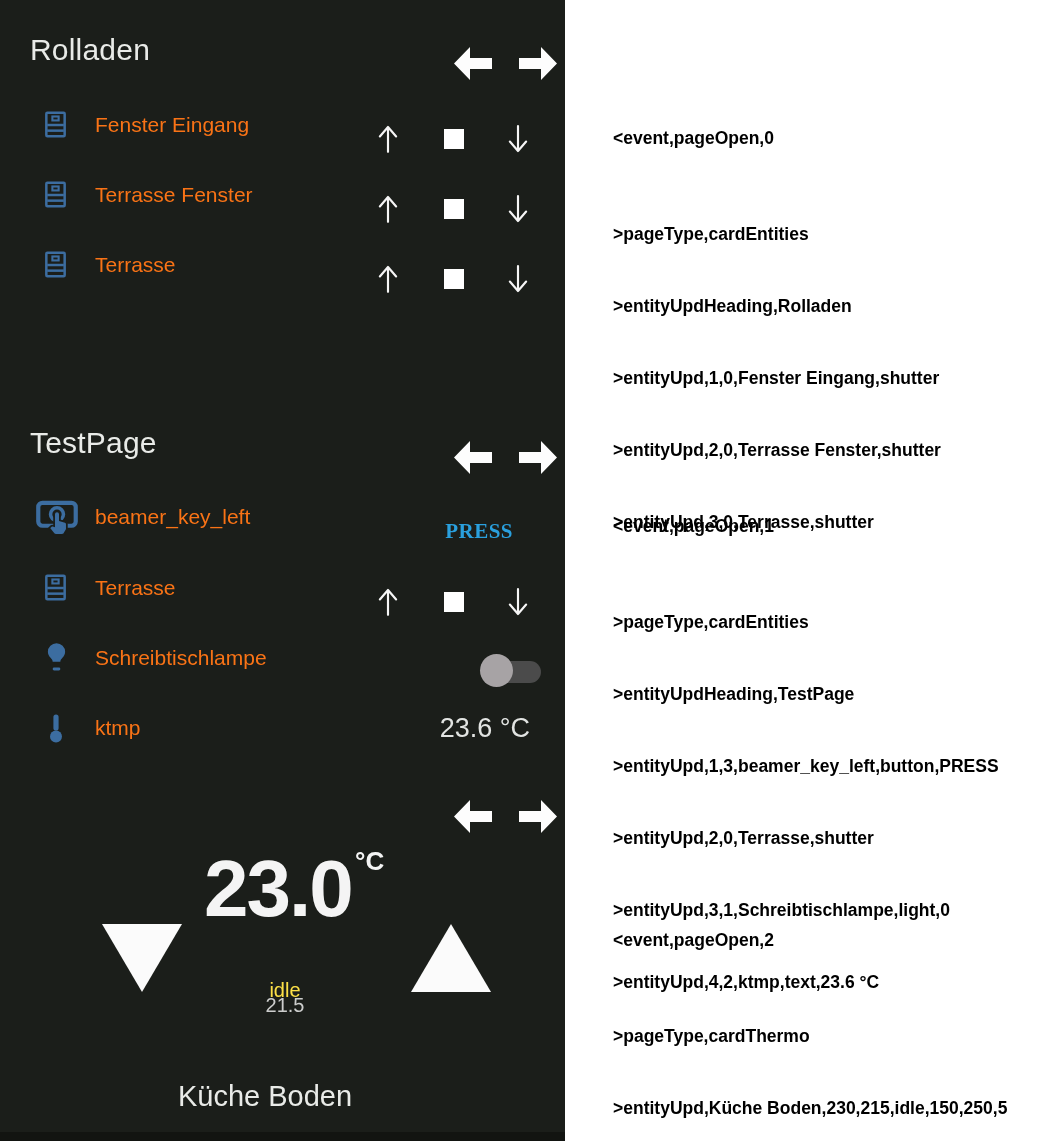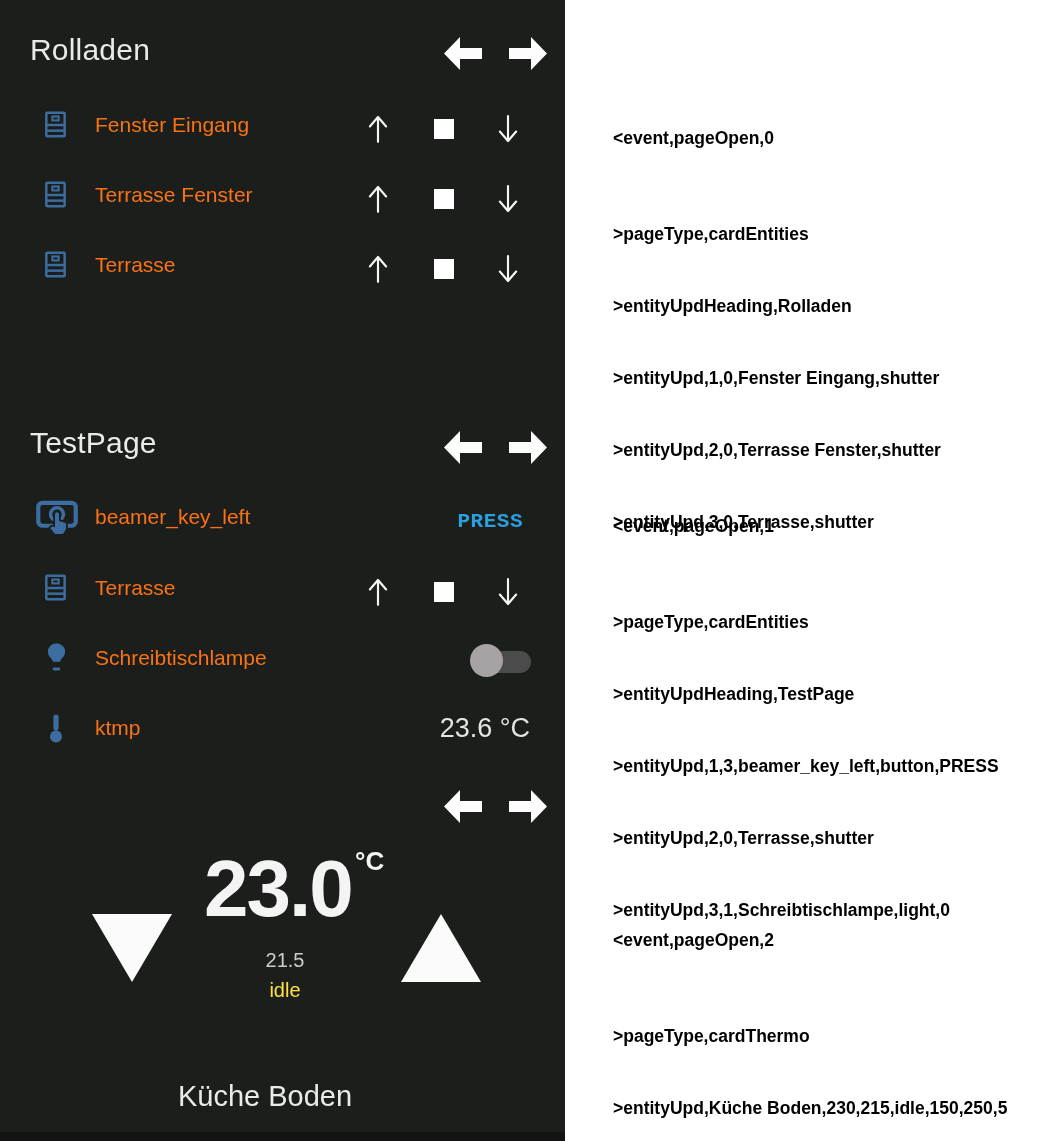--- a/index.html
+++ b/index.html
@@ -4,21 +4,21 @@
 <style>
   html,body{margin:0;padding:0;}
   body{
     width:1045px;height:1141px;position:relative;background:#ffffff;
     font-family:"Liberation Sans", sans-serif;overflow:hidden;
   }
   
   .panel{position:absolute;left:0;top:0;width:565px;height:1141px;background:#1b1e1a;}
   .card{position:absolute;left:0;width:565px;}
   .heading{position:absolute;left:30px;font-size:30px;color:#e9ebe8;letter-spacing:.2px;}
-  button{background:none;border:0;padding:0;margin:4px;cursor:pointer;font-family:Liberation Mono, monospace;}
+  button{background:none;border:0;padding:0;margin:14px;cursor:pointer;font-family:Liberation Serif, serif;}
   .nav-arrow{position:absolute;width:38px;height:33px;color:#fdfdfd;}
   .nav-arrow svg{width:38px;height:33px;display:block;}
   
   .row{position:absolute;left:0;width:565px;height:70px;}
   .ent-icon{position:absolute;color:#3c6da0;display:block;}
   .ent-icon.shutter{left:43px;top:20px;}
   .ent-icon.shutter svg{width:25px;height:29px;}
   .ent-icon.tap{left:36px;top:15px;}
   .ent-icon.tap svg{width:42px;height:41px;}
   .ent-icon.bulb{left:45px;top:18px;}
@@ -42,21 +42,21 @@
   .toggle .track{position:absolute;left:4px;top:24px;width:57px;height:22px;border-radius:11px;background:#4b4b4b;}
   .toggle .knob{position:absolute;left:0;top:17px;width:33px;height:33px;border-radius:50%;background:#a7a3a5;}
   
   .big-temp{position:absolute;left:204px;top:849px;font-size:80px;font-weight:bold;
     color:#f4f4f4;letter-spacing:-2px;line-height:1;}
   .big-unit{position:absolute;left:355px;top:846px;font-size:26px;font-weight:bold;color:#f4f4f4;}
   .tri-btn{position:absolute;width:80px;height:68px;color:#fbfbfb;}
   .tri-btn svg{width:80px;height:68px;display:block;}
   .tri-down{left:88px;top:910px;}
   .tri-up{left:397px;top:910px;}
-  .target-temp{position:absolute;left:0;top:949px;width:570px;text-align:center;
+  .target-temp{position:absolute;left:0;top:994px;width:570px;text-align:center;
     font-size:20px;color:#cccdcc;}
   .hvac-status{position:absolute;left:0;top:979px;width:570px;text-align:center;
     font-size:20px;color:#fde047;}
   .thermo-title{position:absolute;left:0;top:1080px;width:530px;text-align:center;
     font-size:29px;color:#e9ebe8;}
   .bottom-strip{position:absolute;left:0;top:1132px;width:565px;height:9px;background:#121411;}
   
   .log{position:absolute;left:613px;color:#000;font-weight:bold;font-size:17.5px;
     line-height:24px;white-space:pre;}
   .log .event-line{margin-bottom:24px;}
@@ -287,19 +287,20 @@
   <div>&gt;entityUpd,3,0,Terrasse,shutter</div>
 </div>
 
 <div class="log" style="top:466px">
   <div class="event-line">&lt;event,pageOpen,1</div>
   <div>&gt;pageType,cardEntities</div>
   <div>&gt;entityUpdHeading,TestPage</div>
   <div>&gt;entityUpd,1,3,beamer_key_left,button,PRESS</div>
   <div>&gt;entityUpd,2,0,Terrasse,shutter</div>
   <div>&gt;entityUpd,3,1,Schreibtischlampe,light,0</div>
+  <div>&gt;entityUpd,4,2,ktmp,text,23.6 °C</div>
 </div>
 
 <div class="log" style="top:880px">
   <div class="event-line">&lt;event,pageOpen,2</div>
   <div>&gt;pageType,cardThermo</div>
   <div>&gt;entityUpd,Küche Boden,230,215,idle,150,250,5</div>
 </div>
 
 </body></html>

